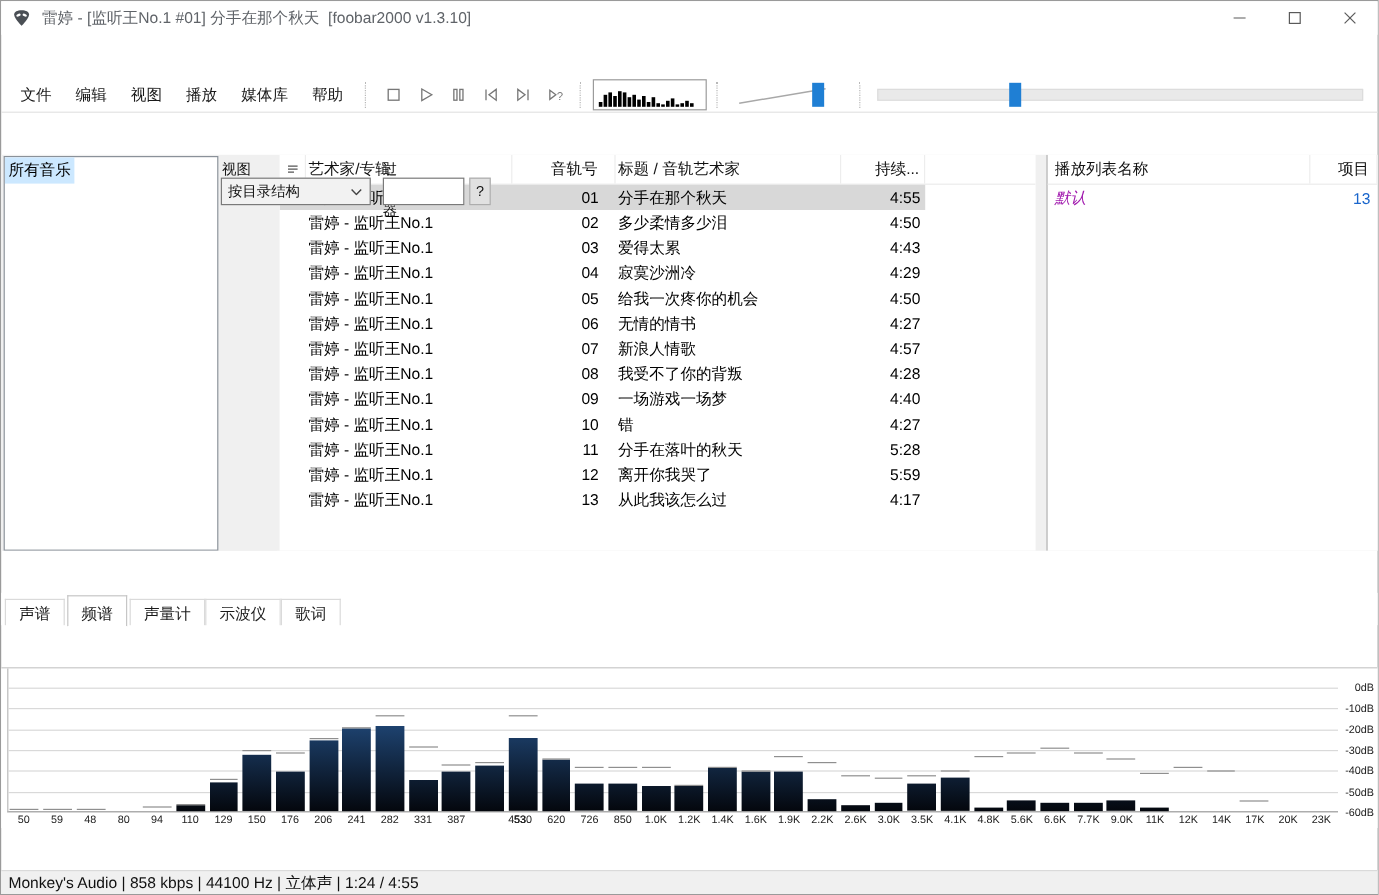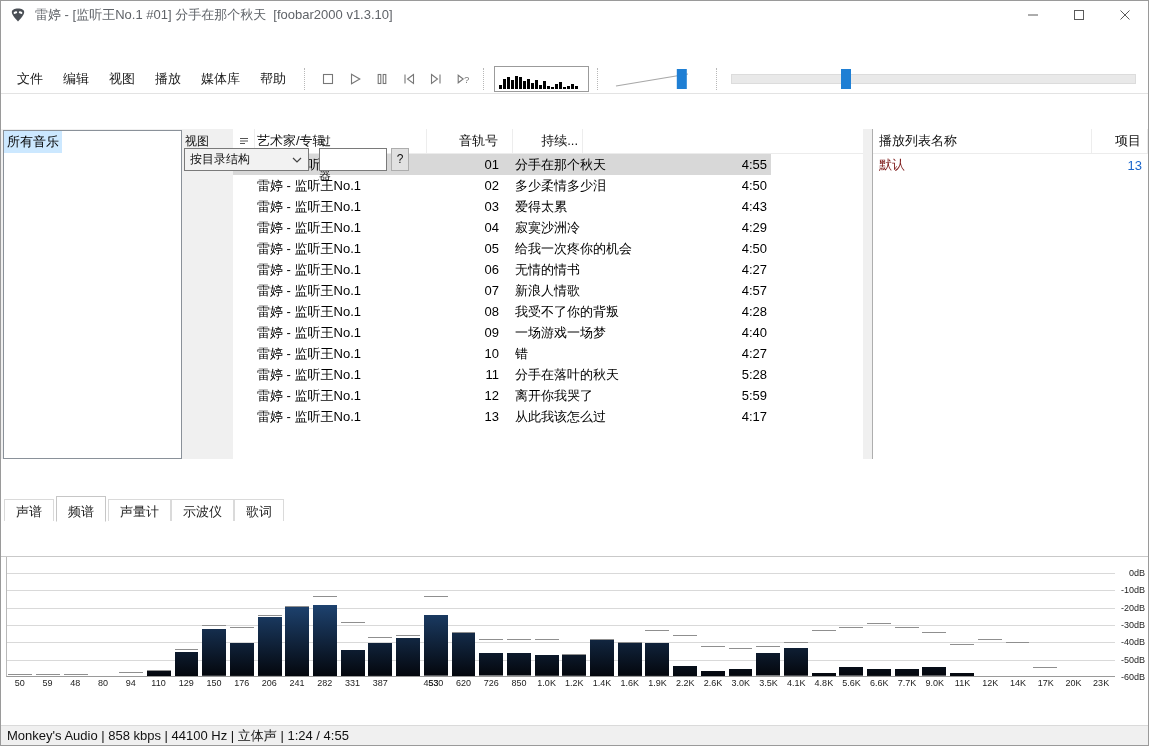--- a/index.html
+++ b/index.html
@@ -215,20 +215,21 @@
       <div class="phead">
         <div class="pcell-ind">
           <svg width="12" height="12" viewBox="0 0 12 12">
             <line x1="2" y1="3.5" x2="10" y2="3.5" stroke="#555" stroke-width="1"></line>
             <line x1="2" y1="6" x2="10" y2="6" stroke="#555" stroke-width="1"></line>
             <line x1="2" y1="8.5" x2="7" y2="8.5" stroke="#555" stroke-width="1"></line>
           </svg>
         </div>
         <div class="pcell-artist">艺术家/专辑</div>
         <div class="pcell-track">音轨号</div>
+        <div class="pcell-title">标题 / 音轨艺术家</div>
         <div class="pcell-dur">持续...</div>
       </div>
       <div id="plist-rows">
           <div class="prow sel">
             <div class="pcell-ind">
               <svg width="12" height="12" viewBox="0 0 12 12">
                 <path d="M2.5 1.5 L10 6 L2.5 10.5 Z" fill="none" stroke="#555" stroke-width="1.1"></path>
               </svg>
             </div>
             <div class="pcell-artist">雷婷 - 监听王No.1</div>
@@ -323,21 +324,21 @@
         </div>
     </div>
 
     <div class="rightpanel">
       <div class="rphead">
         <div class="rp-name">播放列表名称</div>
         <div class="rp-items">项目</div>
       </div>
       <div id="rplist-rows">
           <div class="rprow">
-            <div class="rp-name" style="color: #7f1d1d;">默认</div>
+            <div class="rp-name" style="color: #a21caf; font-style: italic;">默认</div>
             <div class="rp-items" style="color: rgb(26, 102, 204);">13</div>
           </div>
         </div>
     </div>
   </div>
 
   <div class="tabstrip" id="tabstrip">
       <div class="tab">声谱</div>
       <div class="tab active">频谱</div>
       <div class="tab">声量计</div>

